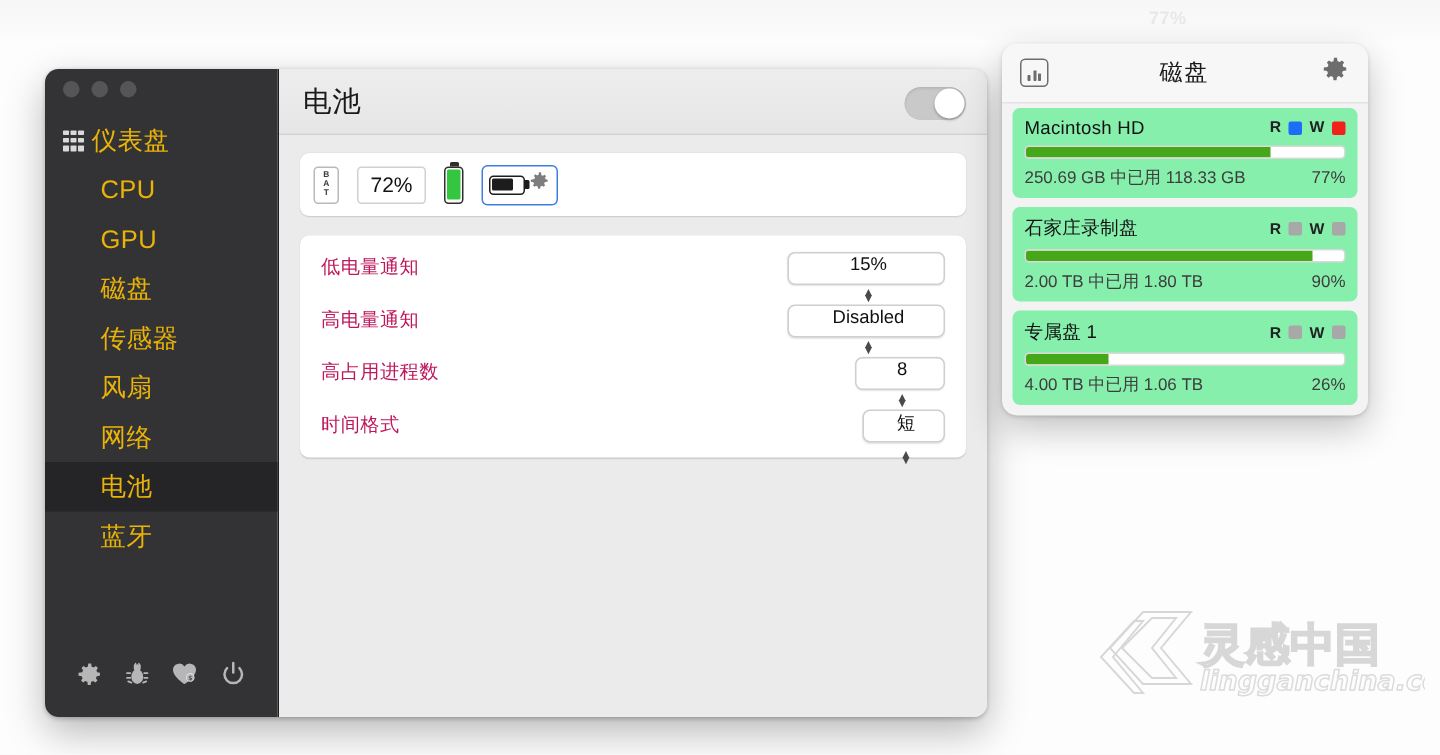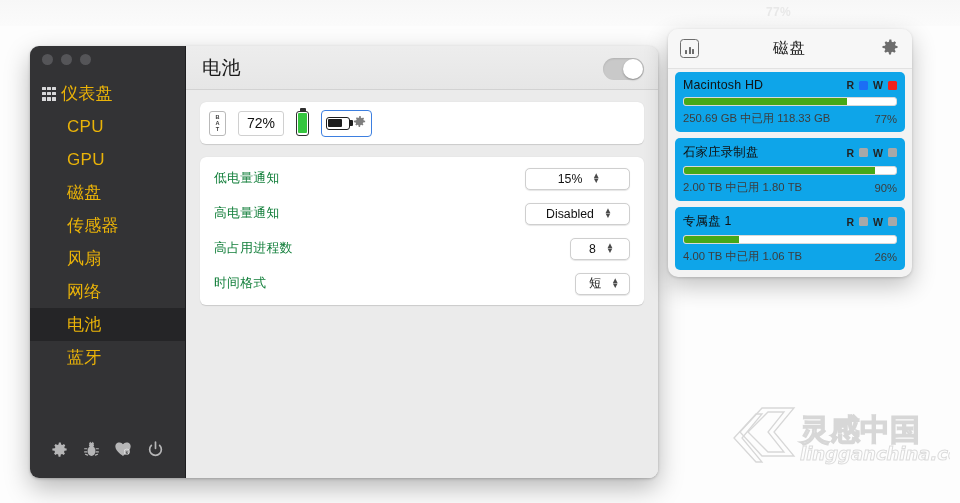--- a/index.html
+++ b/index.html
@@ -134,28 +134,28 @@
     transform: translateY(-50%); width: 2.4px; height: 6px;
     background: #1d1d1d; border-radius: 0 1px 1px 0;
   }
   .bat-horiz i { display:block; height: 100%; background: #1d1d1d; border-radius: 1px; }
 
   .card.settings { padding: 4px 0; }
   .srow {
     display: flex; align-items: center; justify-content: space-between;
     height: 35px; padding: 0 14px;
   }
-  .srow .skey { font-size: 12.8px; color: #15803d; letter-spacing: .3px; }
+  .srow .skey { font-size: 12.8px; color: #be185d; letter-spacing: .3px; }
   .stepper {
-    display: flex; align-items: center; justify-content: center;
+    display: flex; align-items: center; justify-content: space-between;
     height: 22px; min-width: 50px;
     background: #fff; border: 1px solid #cfcfcf; border-radius: 5px;
     box-shadow: 0 .5px 1px rgba(0,0,0,.1);
     padding: 0 6px 0 9px; gap: 10px;
-    font-size: 12.3px; color: #111;
+    font-size: 12.3px; color: #111; flex-direction: column;
   }
   .stepper .chev { display: flex; flex-direction: column; align-items: center;
                    line-height: .62; font-size: 8px; color: #4a4a4a; }
   .w105 { width: 105px; }
   .w60  { width: 60px; }
   .w55  { width: 55px; }
 
   
   .disk-panel {
     position: absolute; left: 668px; top: 29px;
@@ -171,21 +171,21 @@
   .disk-head .dtitle { font-size: 15.5px; color: #1b1b1b; letter-spacing: 1px; }
   .chart-icon {
     width: 19px; height: 19px; border: 1.4px solid #6d6d6d; border-radius: 3.5px;
     display: flex; align-items: flex-end; justify-content: center; gap: 1.6px;
     padding-bottom: 3.4px;
   }
   .chart-icon b { display:block; width: 2px; background: #6d6d6d; border-radius: .5px; }
 
   .disk-list { padding: 3px 7px 7px 7px; }
   .disk-item {
-    background: #0ea5e9; border-radius: 5px;
+    background: #86efac; border-radius: 5px;
     padding: 6px 8px 6px 8px; margin-bottom: 6px;
   }
   .disk-top { display: flex; align-items: center; justify-content: space-between; margin-bottom: 5px; }
   .disk-name { font-size: 12.4px; color: #111; letter-spacing: .2px; }
   .rw { display: flex; align-items: center; gap: 5px; font-size: 10.5px;
         font-weight: 700; color: #222; }
   .rw .sw { width: 9px; height: 9px; border-radius: 1.5px; display:inline-block; }
   .bar-track {
     height: 9px; border-radius: 3px; background: #fff;
     border: 1px solid #d9d9d9; overflow: hidden;

